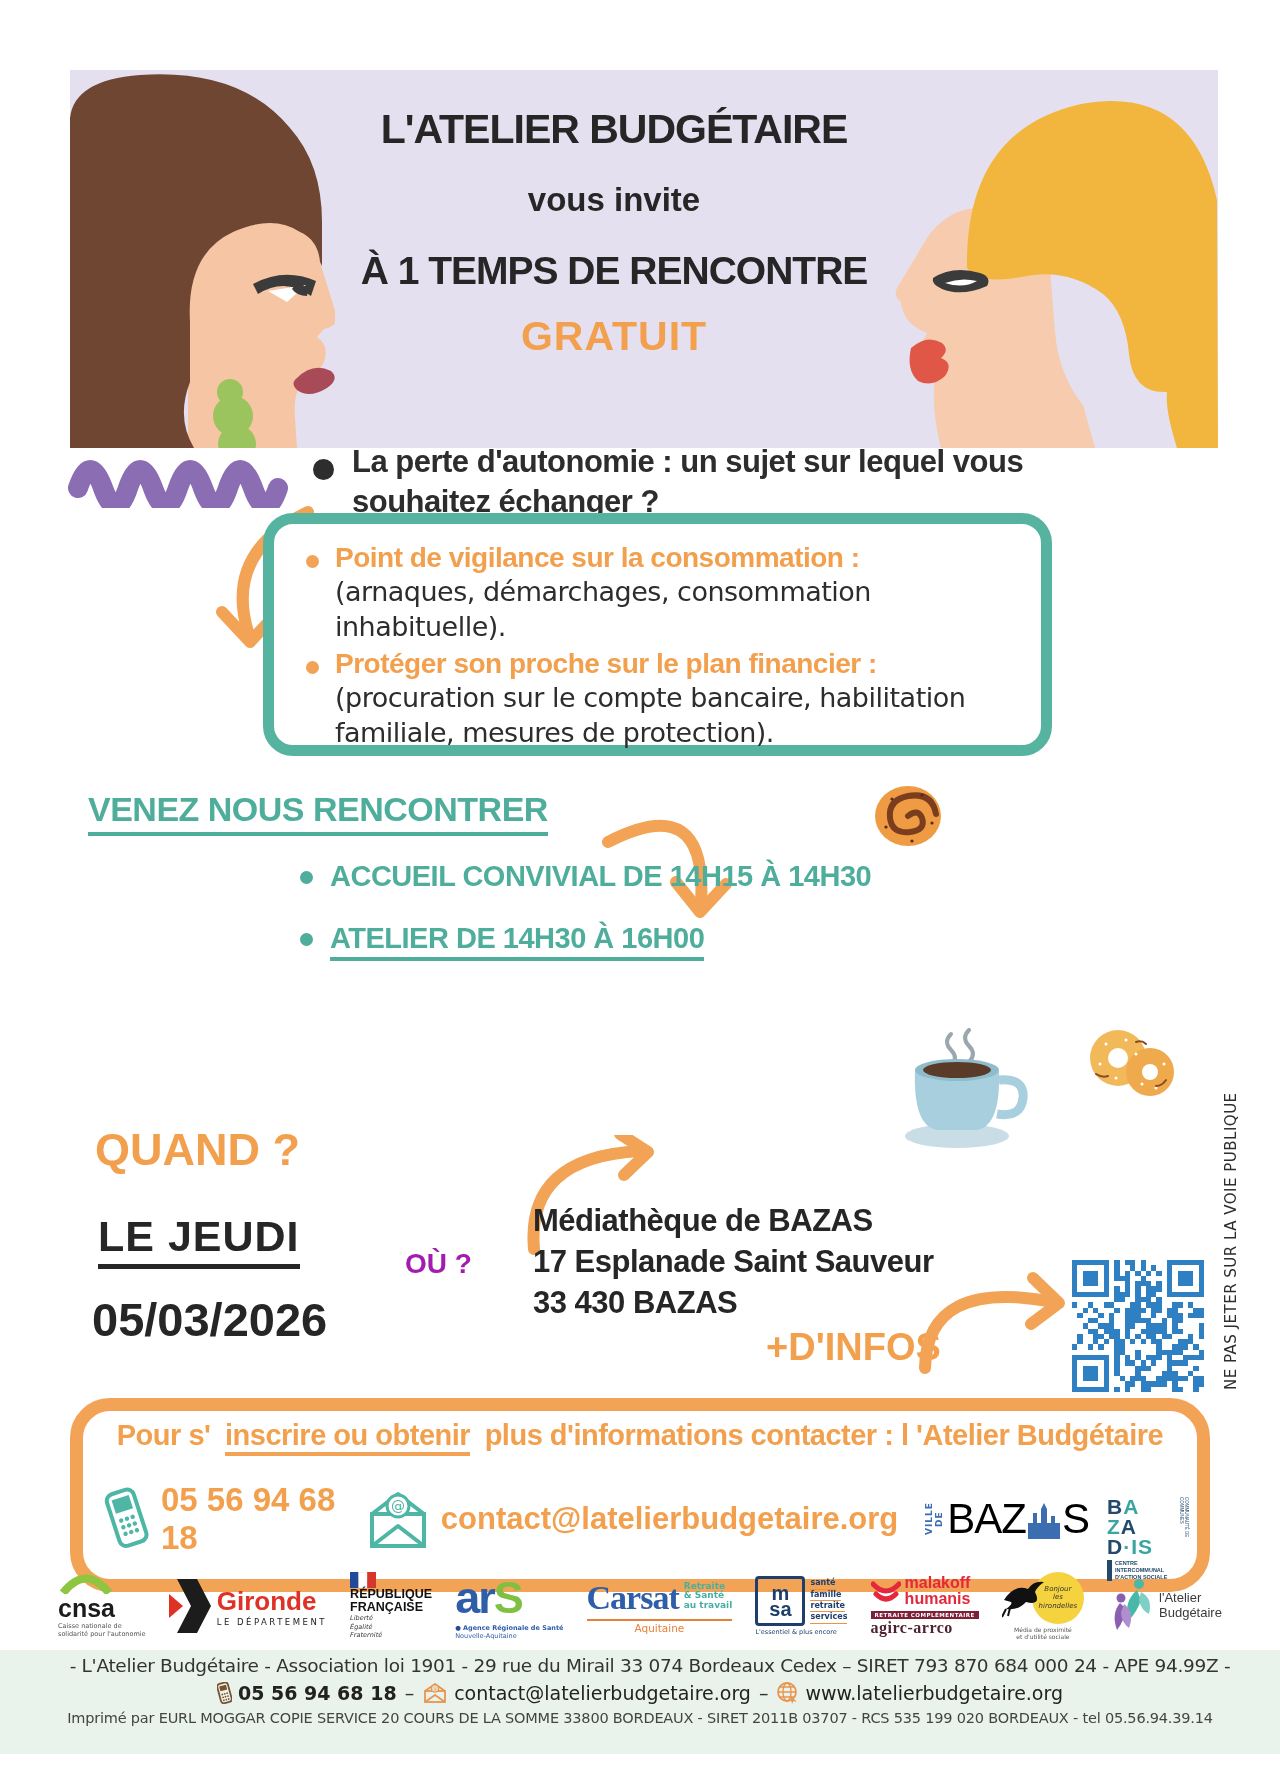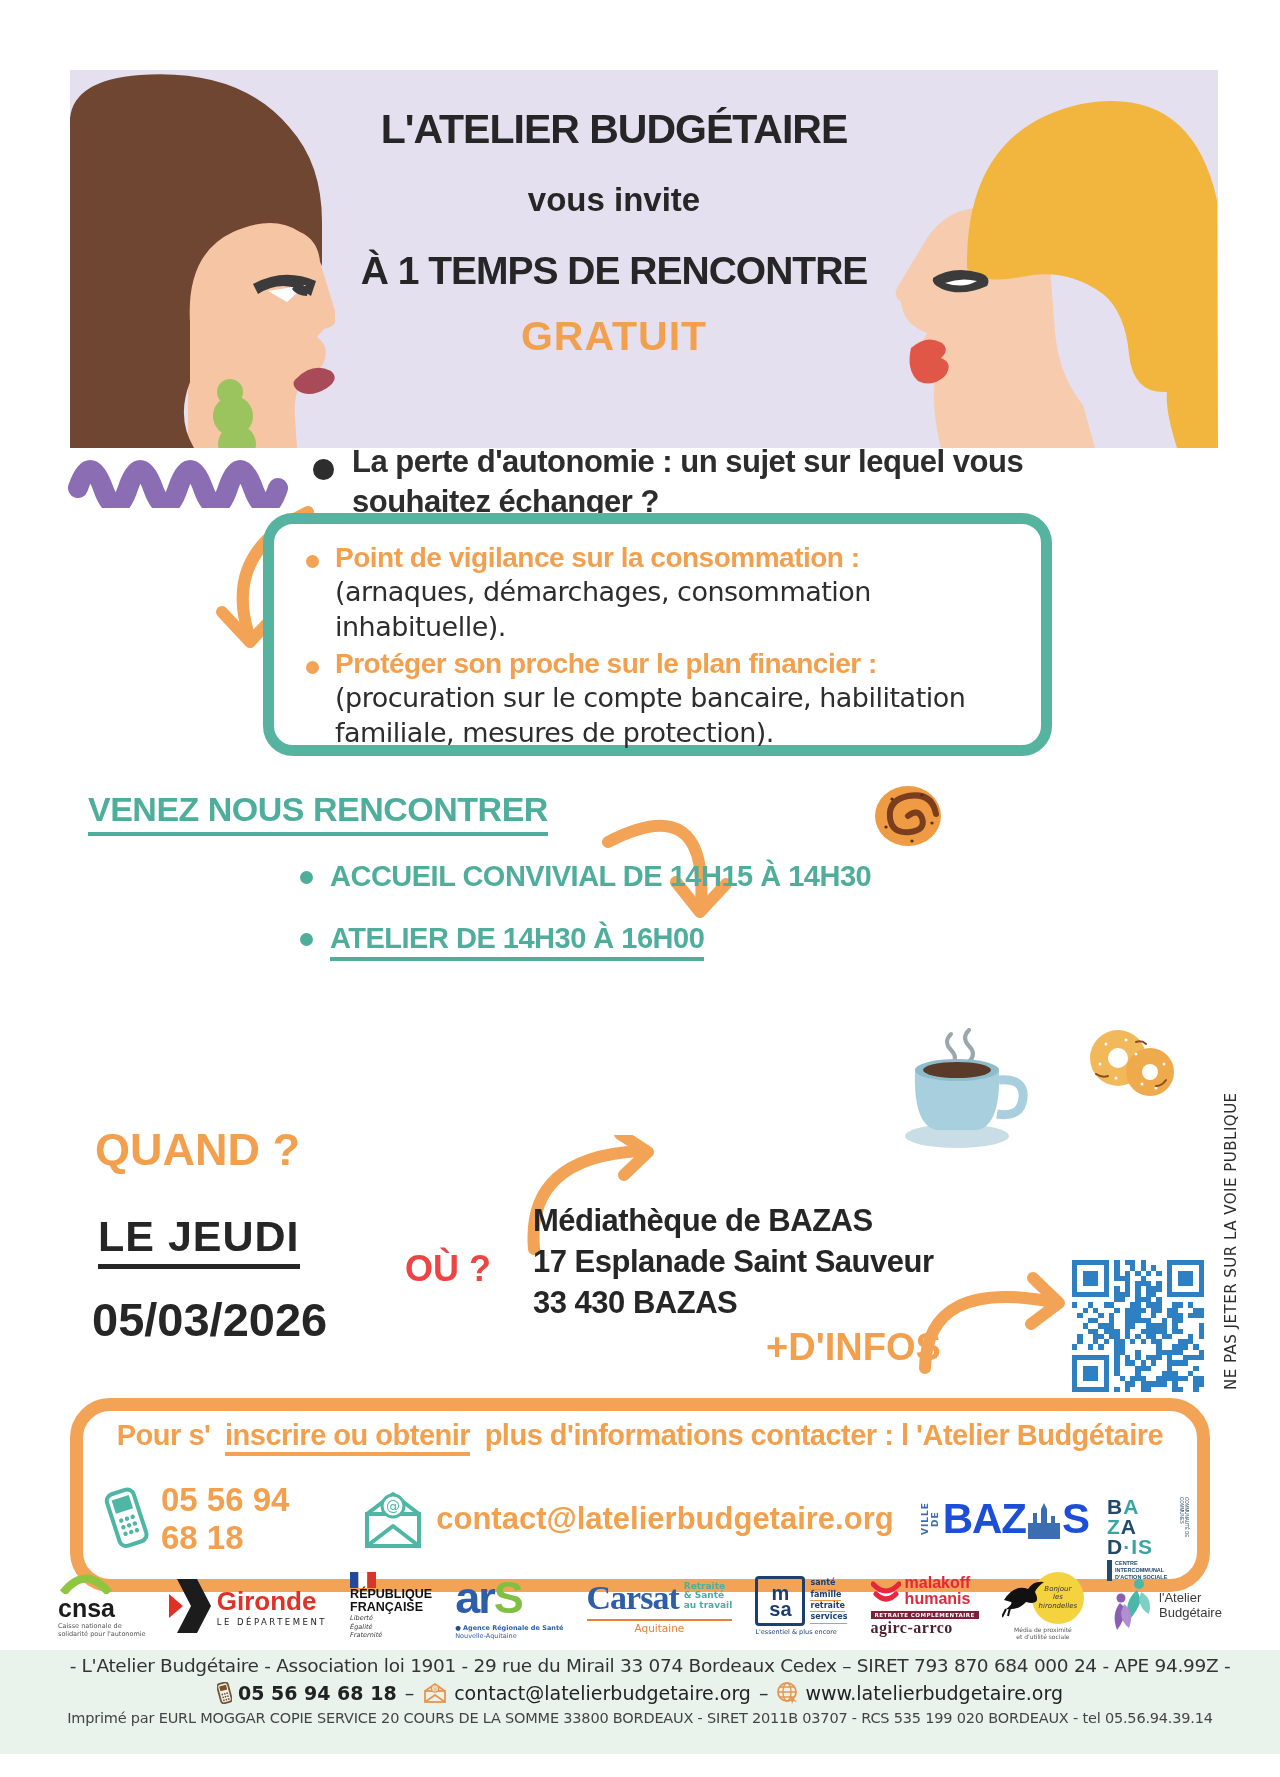--- a/index.html
+++ b/index.html
@@ -29,39 +29,39 @@
          font-family:"Liberation Sans",sans-serif;border-bottom:4px solid #4fae9b;padding-bottom:3px;letter-spacing:-0.5px;}
   .sched{display:flex;align-items:flex-start;}
   .sched-bullet{width:13px;height:13px;border-radius:50%;background:#4fae9b;margin:11px 17px 0 0;flex:none;}
   .sched-label{font-size:29px;font-weight:bold;color:#4fae9b;font-family:"Liberation Sans",sans-serif;letter-spacing:-0.5px;}
   .sched-label.u{border-bottom:4px solid #4fae9b;padding-bottom:2px;}
   
   .quand{left:95px;top:1124px;font-size:45px;font-weight:bold;color:#f2a04e;font-family:"Liberation Sans",sans-serif;}
   .jeudi{left:98px;top:1212px;font-size:43px;font-weight:bold;color:#262626;border-bottom:5px solid #262626;
          padding-bottom:3px;font-family:"Liberation Sans",sans-serif;letter-spacing:1px;}
   .date{left:92px;top:1292px;font-size:47px;font-weight:bold;color:#262626;font-family:"Liberation Sans",sans-serif;}
-  .ou{left:405px;top:1248px;font-size:36px;font-weight:bold;color:#ef4444;font-family:"Liberation Sans",sans-serif;}
+  .ou{left:405px;top:1248px;font-size:28px;font-weight:bold;color:#a21caf;font-family:"Liberation Sans",sans-serif;}
   .address{left:533px;top:1200px;font-size:31px;font-weight:bold;line-height:1.33;color:#262626;
            font-family:"Liberation Sans",sans-serif;letter-spacing:-0.5px;}
   .dinfos{left:766px;top:1326px;font-size:38px;font-weight:bold;color:#f2a04e;font-family:"Liberation Sans",sans-serif;}
   .side-note{left:1222px;top:1096px;height:294px;writing-mode:vertical-rl;transform:rotate(180deg);
              font-size:15px;color:#2d2d2d;letter-spacing:0.5px;white-space:nowrap;}
   
   .contact-box{left:70px;top:1398px;width:1140px;height:194px;border:13px solid #f2a355;border-radius:40px;
                background:#fff;box-sizing:border-box;}
   .cb-head{position:absolute;top:8px;left:0;right:0;text-align:center;font-size:29px;font-weight:bold;
            color:#f2a04e;font-family:"Liberation Sans",sans-serif;letter-spacing:-0.5px;}
   .cb-head .useg{border-bottom:4px solid #f2a355;padding-bottom:1px;margin:0 7px;}
   .cb-row{position:absolute;top:56px;left:20px;right:12px;bottom:8px;display:flex;align-items:center;}
   .cb-phone{font-size:33px;font-weight:bold;color:#f2a04e;font-family:"Liberation Sans",sans-serif;margin-left:12px;}
   .cb-email{font-size:31px;font-weight:bold;color:#f2a04e;font-family:"Liberation Sans",sans-serif;margin-left:10px;}
   .bazas-logo{display:flex;align-items:center;margin-left:26px;}
   .bazas-villede{writing-mode:vertical-rl;transform:rotate(180deg);font-size:9px;font-weight:bold;color:#3c6db0;
                  letter-spacing:1px;margin-right:3px;height:44px;text-align:center;}
-  .bazas-word{font-size:42px;font-weight:bold;color:#1d4ed8;font-family:"Liberation Sans",sans-serif;letter-spacing:-1px;text-align:right;}
+  .bazas-word{font-size:42px;font-weight:normal;color:#000000;font-family:"Liberation Sans",sans-serif;letter-spacing:-1px;text-align:right;}
   .bazadais{margin-left:18px;width:88px;position:relative;font-family:"Liberation Sans",sans-serif;margin-top:40px;}
   .bzd-row{font-size:21px;font-weight:bold;line-height:0.95;letter-spacing:1px;}
   .bzd-navy{color:#234a6b;} .bzd-teal{color:#3aa5a0;}
   .bzd-side{position:absolute;right:-4px;top:0;writing-mode:vertical-rl;font-size:4.5px;color:#234a6b;height:44px;}
   .bzd-bottom{border-left:5px solid #234a6b;padding-left:3px;font-size:5.5px;font-weight:bold;color:#234a6b;
               margin-top:3px;line-height:1.25;width:70px;}
   
   .partners{left:58px;top:1566px;width:1164px;height:80px;display:flex;align-items:center;
             justify-content:space-between;}
   .pcell{display:flex;align-items:center;flex:none;}

